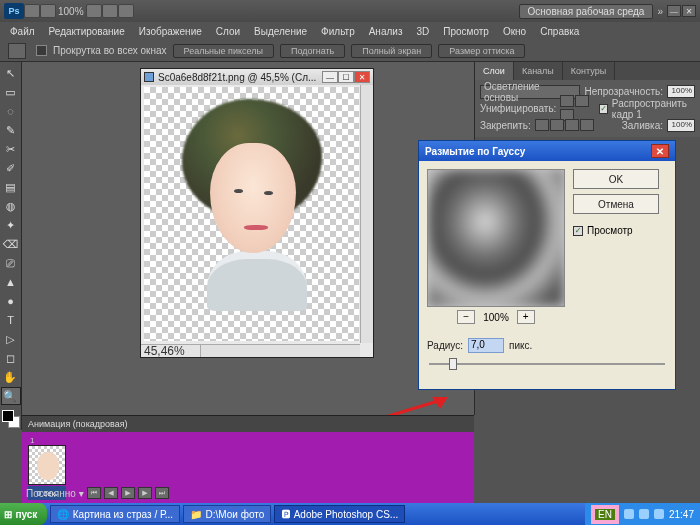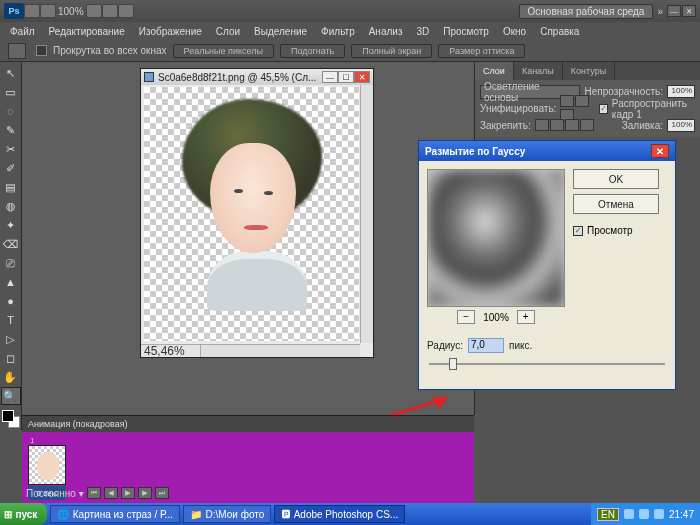--- a/index.html
+++ b/index.html
@@ -104,21 +104,21 @@
 .frame-time { margin-top: 1px; height: 14px; background: #2a4d8f; color: #fff; font-size: 8px; display: flex; align-items: center; justify-content: center; }
 .anim-ctrl { position: absolute; left: 4px; bottom: 2px; height: 16px; display: flex; align-items: center; gap: 3px; color: #ccc; font-size: 9px; }
 .actrlbtn { width: 14px; height: 12px; border: 1px solid #333; background: #6a6a6a; display: flex; align-items: center; justify-content: center; font-size: 7px; }
 
 
 .taskbar { position: absolute; left: 0; right: 0; bottom: 0; height: 22px; background: linear-gradient(#3a78e0,#1b52c4); display: flex; align-items: center; }
 .start { height: 22px; padding: 0 10px 0 4px; background: linear-gradient(#4fb34f,#2a8a2a); color: #fff; display: flex; align-items: center; gap: 3px; font-weight: bold; border-radius: 0 8px 8px 0; }
 .tbtn { height: 18px; background: #3b6bd0; border: 1px solid #1a3f9a; margin-left: 3px; padding: 0 6px; color: #fff; display: flex; align-items: center; gap: 3px; font-size: 9px; }
 .tbtn.active { background: #1f4db8; border: 1px solid #0b2f82; }
 .tray { margin-left: auto; height: 22px; background: #2c8ae8; display: flex; align-items: center; padding: 0 6px; gap: 5px; color: #fff; font-size: 9px; }
-.lang { background: #4d7c0f; padding: 0 3px; border: 1px solid #f9a8d4; }
+.lang { background: #4d7c0f; padding: 0 3px; border: 4px solid #f9a8d4; }
 .tico { width: 10px; height: 10px; background: #9ad0ff; border-radius: 2px; }
 </style>
 </head>
 <body>
 
 <div class="appbar">
   <div class="ps-logo">Ps</div>
   <div class="appbar-ico"></div>
   <div class="appbar-ico"></div>
   <span class="appbar-sel">100%</span>

